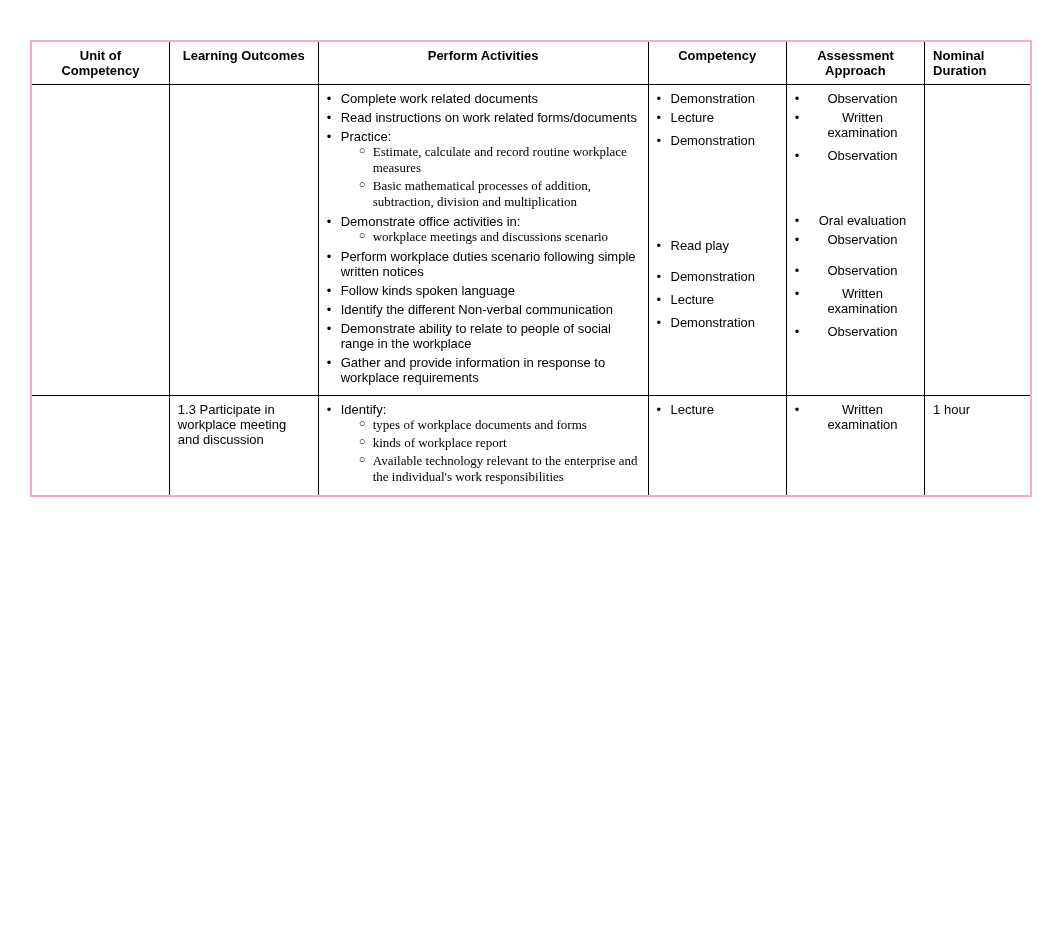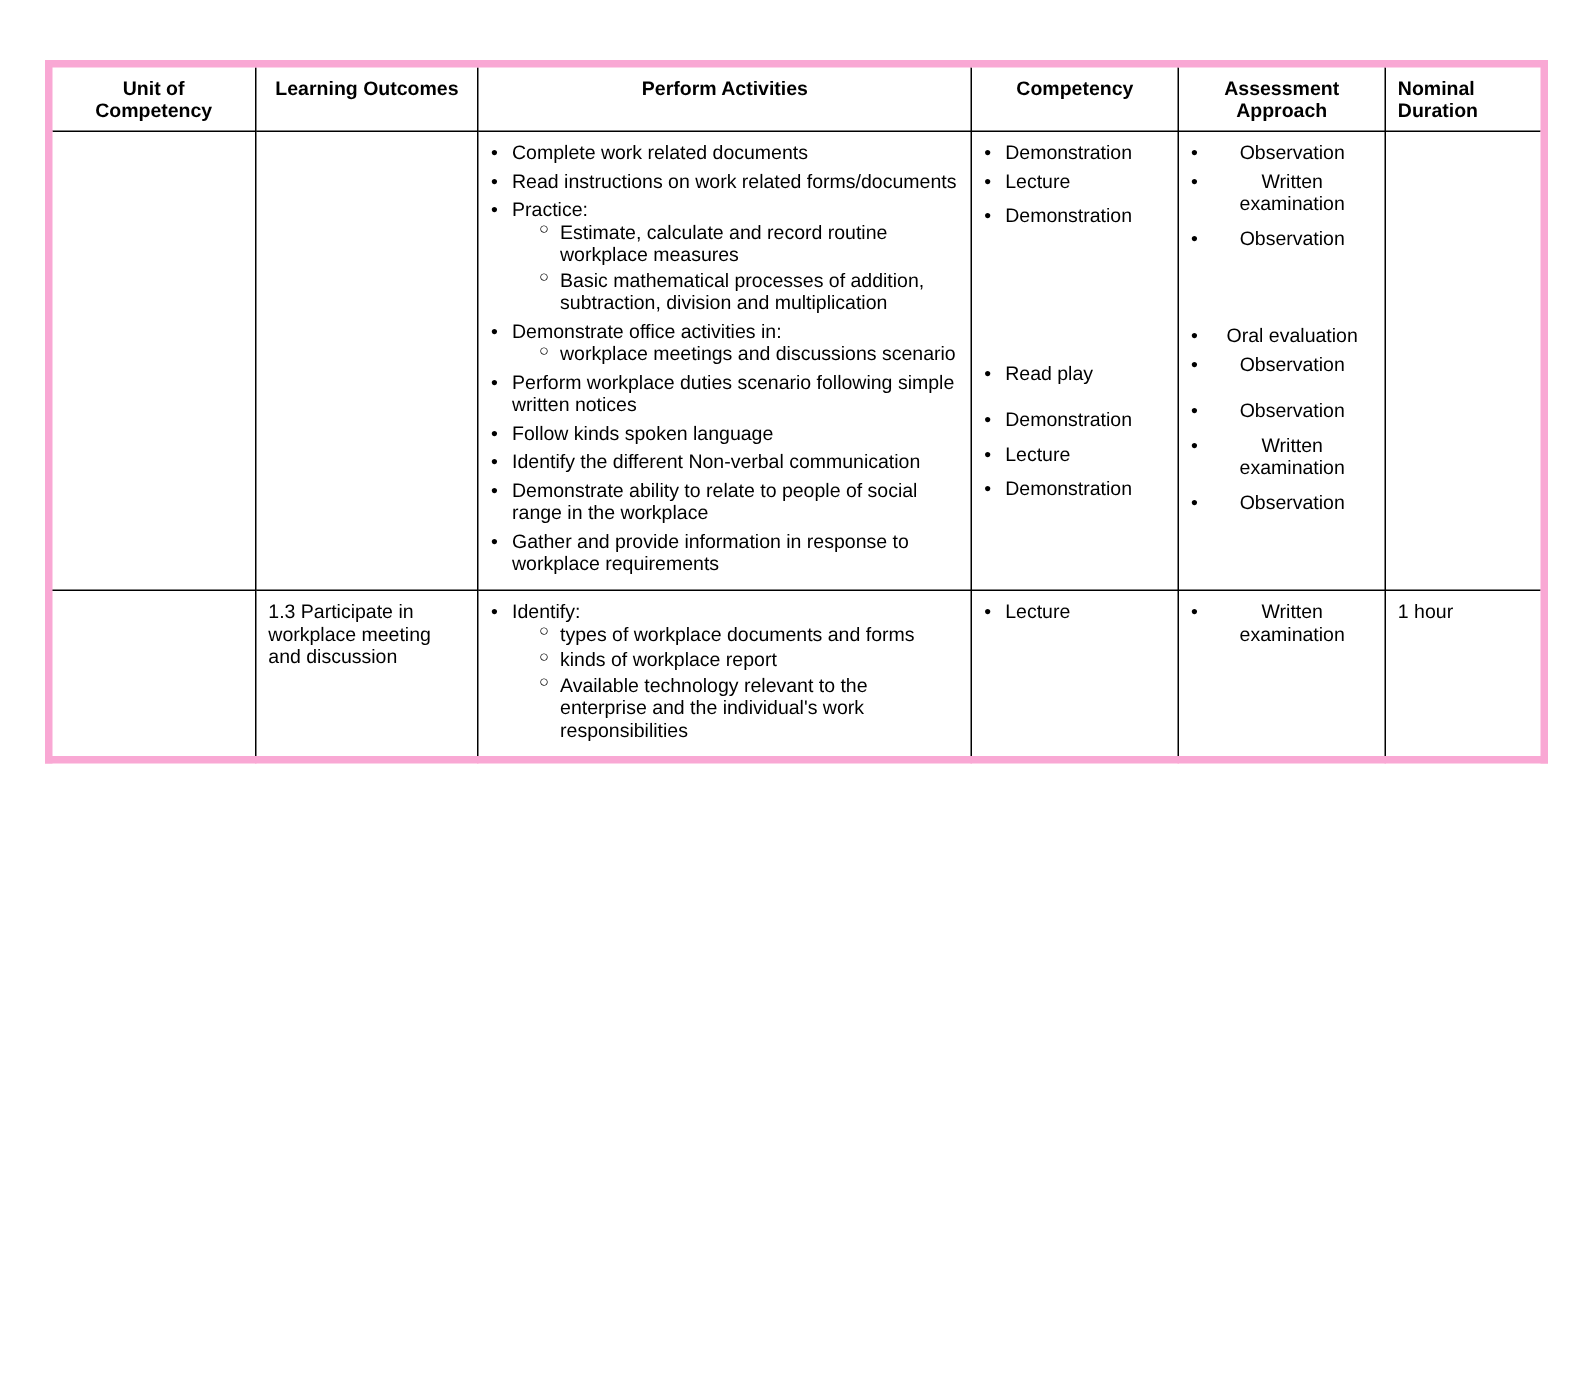--- a/index.html
+++ b/index.html
@@ -15,21 +15,21 @@
       width: 1062px;
       min-height: 932px;
     }
     .page-container {
       width: 1062px;
       padding: 40px 30px;
     }
     table {
       width: 100%;
       border-collapse: collapse;
-      border: 5px solid #f9a8d4;
+      border: 2px solid #f9a8d4;
     }
     th, td {
       border: 1px solid #000;
       vertical-align: top;
       padding: 6px 8px;
     }
     th {
       text-align: center;
       font-weight: bold;
       background: #fff;
@@ -76,20 +76,21 @@
     }
     ul.circle-list {
       list-style: none;
       padding: 0;
       margin: 0 0 0 18px;
     }
     ul.circle-list li {
       position: relative;
       padding-left: 14px;
       margin-bottom: 2px;
+      font-family: Liberation Serif, serif;
     }
     ul.circle-list li::before {
       content: "○";
       position: absolute;
       left: 0;
       top: 0;
       font-size: 11px;
     }
     .methodology-item {
       position: relative;

